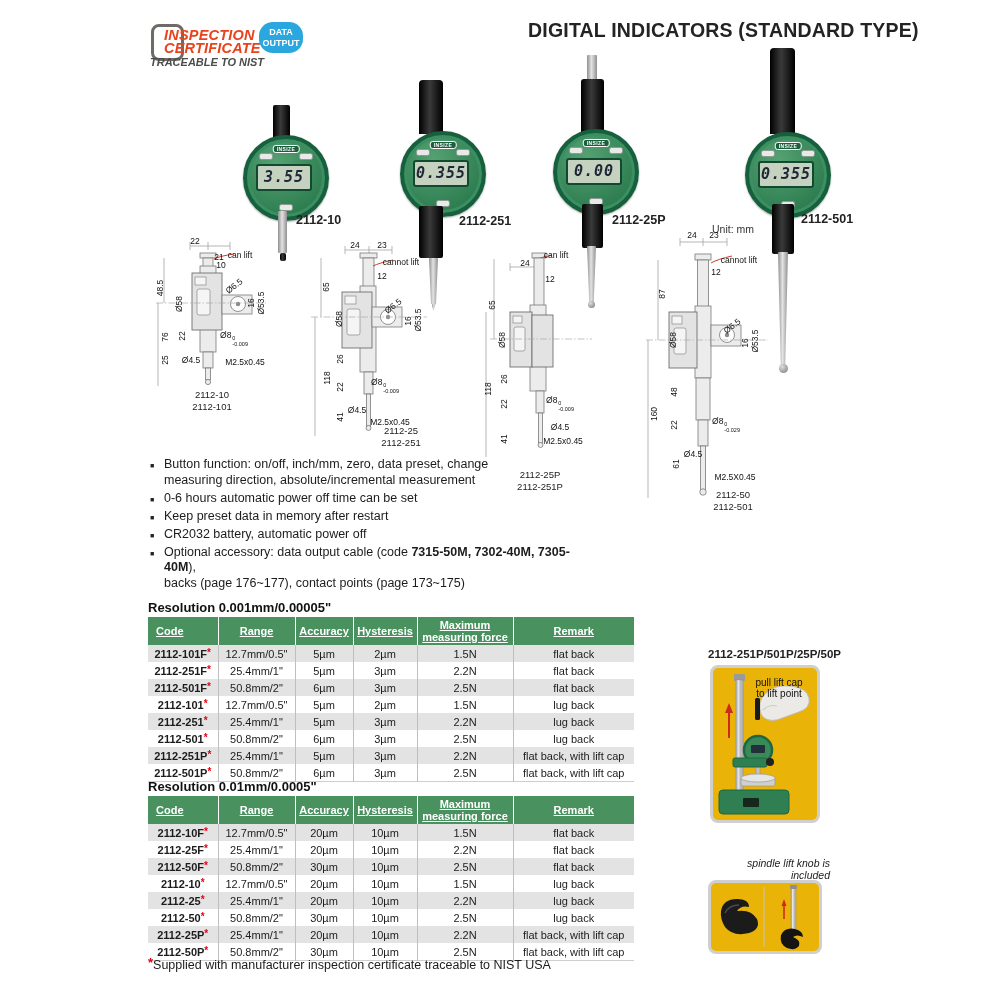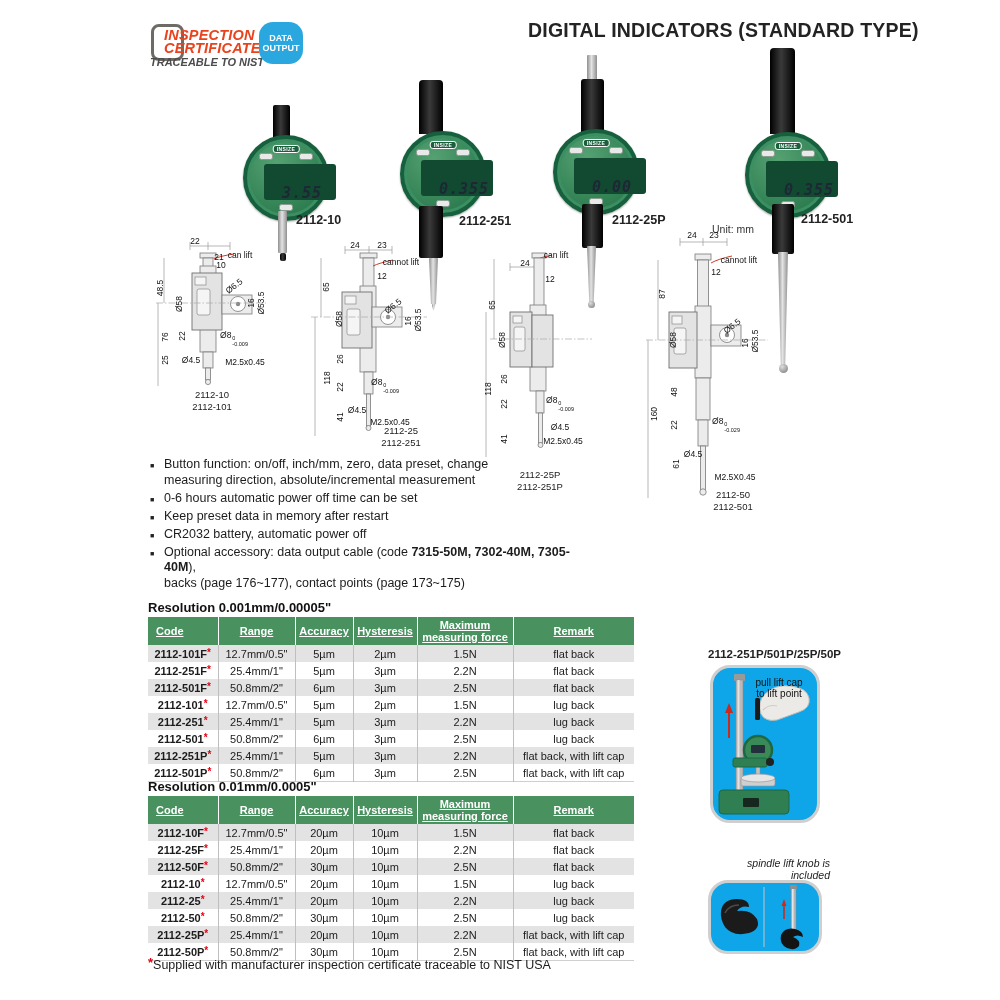--- a/index.html
+++ b/index.html
@@ -4,36 +4,36 @@
 <style>
   html,body{margin:0;padding:0;background:#fff;}
   #page{position:relative;width:1000px;height:1000px;background:#fff;overflow:hidden;
         font-family:"Liberation Sans",sans-serif;color:#1c1c1c;}
 
   
   .cert-icon{position:absolute;left:151px;top:24px;width:27px;height:31px;border:3.5px solid #6e6a66;border-radius:8px;}
   .cert-text{position:absolute;left:164px;top:29px;font-style:italic;font-weight:900;color:#e8431c;
              font-size:14.5px;line-height:13px;letter-spacing:.2px;white-space:pre-line;}
   .cert-tag{position:absolute;left:150px;top:56px;font-style:italic;font-weight:bold;color:#4c4c4c;font-size:11px;}
-  .badge{position:absolute;left:259px;top:22px;width:44px;height:42px;background:#2ba7e0;border-radius:14px;
+  .badge{position:absolute;left:259px;top:22px;width:44px;height:31px;background:#2ba7e0;border-radius:14px;
          color:#fff;font-weight:bold;font-size:9px;line-height:10.5px;display:flex;align-items:center;justify-content:center;text-align:center;}
   .page-title{position:absolute;left:528px;top:19px;width:440px;font-size:19.5px;font-weight:bold;color:#232323;letter-spacing:.2px;}
 
   
   .prod{position:absolute;}
   .stem-b{position:absolute;background:linear-gradient(90deg,#000,#3a3a3a 45%,#000);border-radius:2px;}
   .stem-s{position:absolute;background:linear-gradient(90deg,#8f8f8f,#e3e3e3 45%,#8f8f8f);border-radius:1px;}
   .tipball{position:absolute;background:radial-gradient(circle at 35% 30%,#ddd,#777);border-radius:50%;}
   .dial{position:absolute;width:78px;height:78px;border-radius:50%;
         background:radial-gradient(circle at 38% 30%,#55a172,#2e7e51 72%);
         border:4px solid #17603d;box-shadow:inset 0 0 0 3px #3c8f63, 0 1px 2px rgba(0,0,0,.35);}
   .brand{position:absolute;left:50%;top:6px;transform:translateX(-50%);background:#1c5e3e;color:#fff;
          font-size:5px;font-weight:bold;padding:0 3px;border-radius:3px;border:1px solid #fff;letter-spacing:.4px;}
   .pbtn{position:absolute;width:12px;height:5px;background:#e9e9e9;border:1px solid #8b9b8f;border-radius:2.5px;}
-  .lcdframe{position:absolute;left:17px;top:25px;width:72px;height:27px;background:#124a31;border-radius:3px;padding:18px;box-sizing:border-box;}
+  .lcdframe{position:absolute;left:9px;top:25px;width:56px;height:27px;background:#124a31;border-radius:3px;padding:2px;box-sizing:border-box;}
   .lcd{width:100%;height:100%;background:#c6d2c0;border-radius:1px;color:#1d2735;
        font-family:"DejaVu Sans Mono",monospace;font-weight:bold;font-style:italic;
        font-size:15px;line-height:22px;text-align:center;letter-spacing:1px;}
   .prod-label{position:absolute;font-weight:bold;font-size:12.5px;color:#222;}
   .unit-note{position:absolute;left:712px;top:223px;font-size:10.5px;color:#333;}
 
   
   .drawing{position:absolute;}
   .drawing svg{position:absolute;left:0;top:0;}
   .part{fill:#ececec;stroke:#7a7a7a;stroke-width:.8;}
@@ -67,21 +67,21 @@
   table.spec td:first-child{border-left:none;font-weight:bold;}
   table.spec tr.odd td{background:#e3e3e3;}
   table.spec tr.even td{background:#fff;}
   table.spec tbody{border-bottom:1px solid #cfcfcf;}
   .star{color:#e60012;font-weight:bold;font-size:10px;vertical-align:2px;}
   .footnote{position:absolute;left:148px;top:955px;font-size:12.5px;color:#1c1c1c;}
   .footnote .star{font-size:13px;}
 
   
   .side-title{position:absolute;left:708px;top:648px;font-size:11.5px;font-weight:bold;color:#222;}
-  .photo-box{position:absolute;background:#0ea5e9;border:3px solid #cfcfcf;border-radius:20px;box-sizing:border-box;}
+  .photo-box{position:absolute;background:#eab308;border:3px solid #cfcfcf;border-radius:8px;box-sizing:border-box;}
   .side-cap2{position:absolute;left:700px;top:857px;width:130px;text-align:right;font-size:10.5px;line-height:12px;color:#222;white-space:pre-line;font-style:italic;}
 </style>
 </head>
 <body>
 
 <div id="page">
 
   <div class="cert-icon"></div>
   <div class="cert-text"><span>INSPECTION</span>
 <span>CERTIFICATE</span></div>

